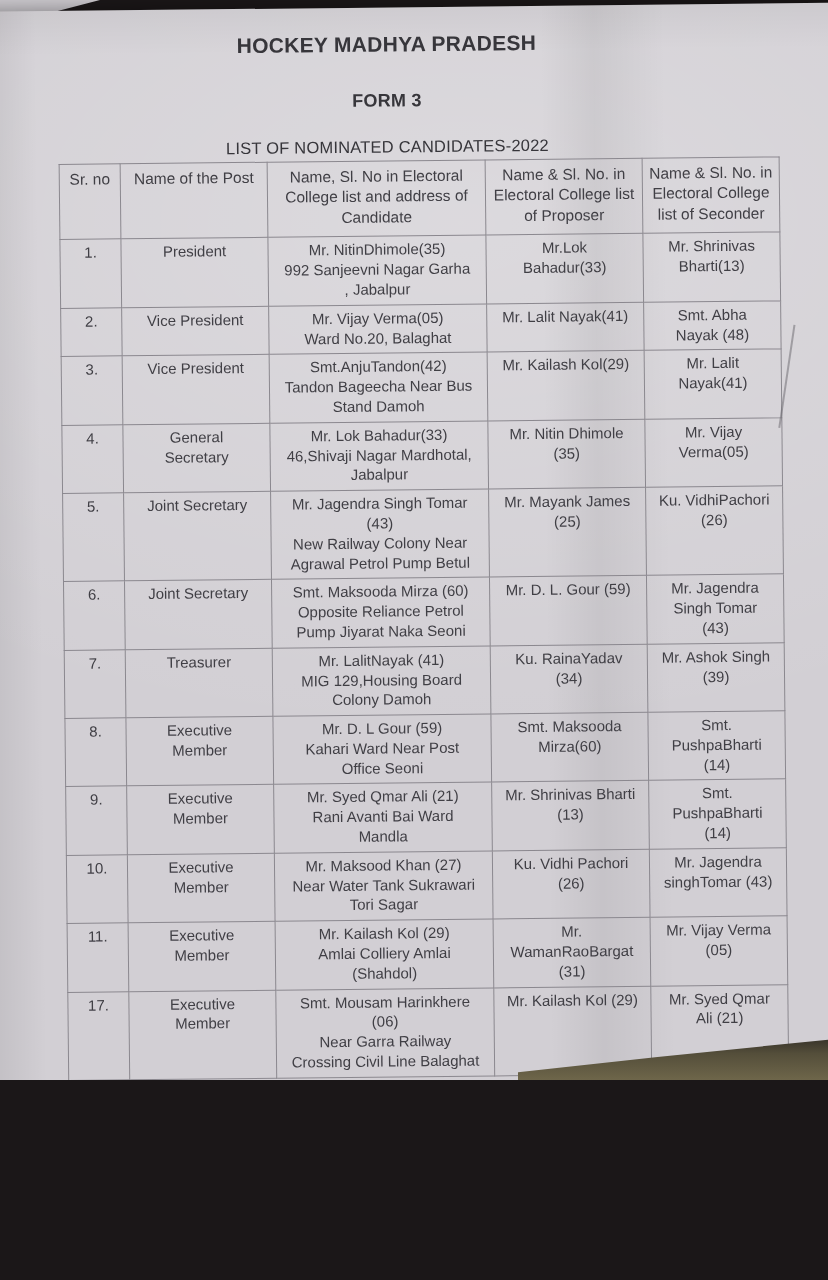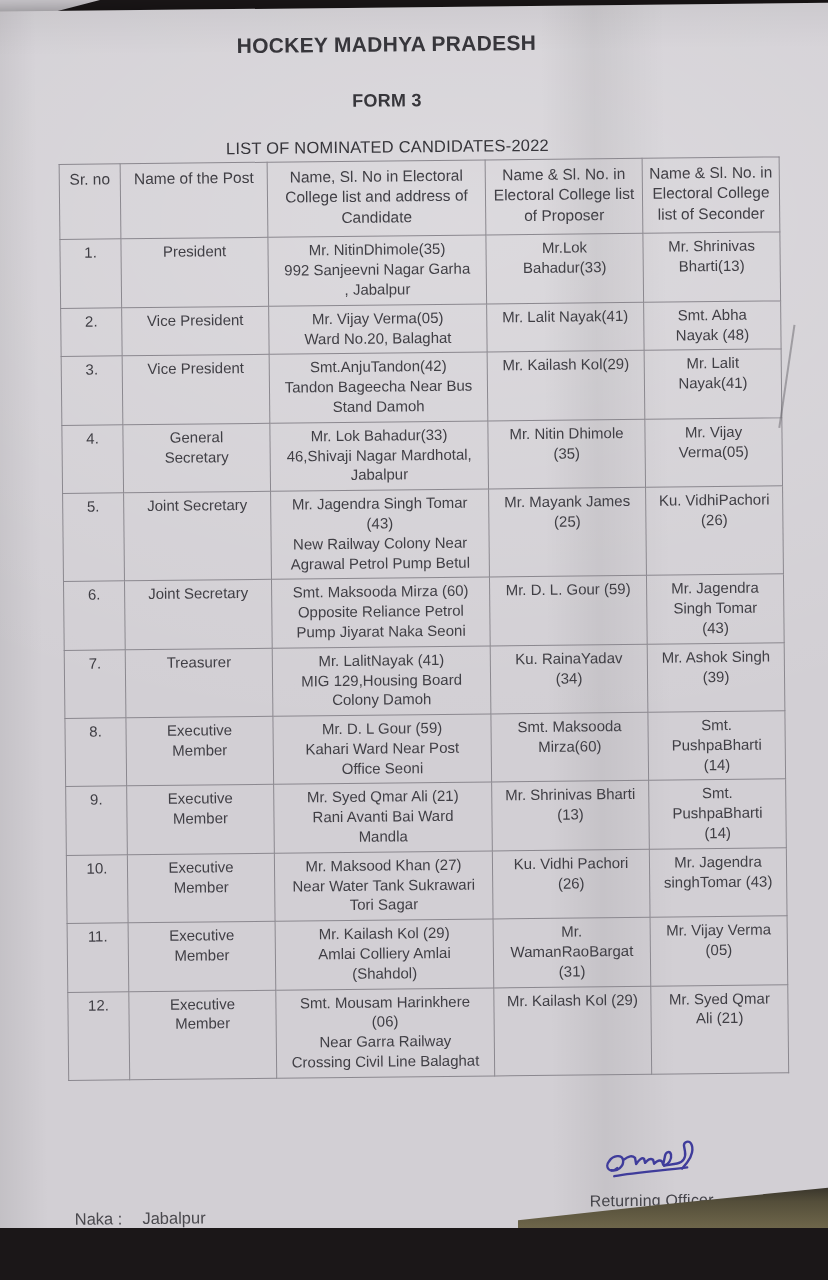--- a/index.html
+++ b/index.html
@@ -1,21 +1,21 @@
 <!DOCTYPE html>
 <html><head>
 <meta charset="utf-8">
 <style>
   html,body{margin:0;padding:0;}
   body{
     width:828px;height:1280px;overflow:hidden;
     background:#1b1718;
     font-family:"Liberation Sans", sans-serif;
   }
-  .scene{position:relative;width:828px;height:1228px;overflow:hidden;}
+  .scene{position:relative;width:828px;height:1080px;overflow:hidden;}
 
   
   .under-sheet-corner{
     position:absolute;left:0;top:0;width:100px;height:26px;z-index:0;
     background:#ccc9ce;
     clip-path:polygon(0 0,100% 0,0 100%);
   }
 
   
   .paper{
@@ -204,21 +204,21 @@
             <tr data-name="table-row">
               <td data-name="sr-cell">11.</td>
               <td data-name="post-cell">Executive Member</td>
               <td data-name="candidate-cell">Mr. Kailash Kol (29)
 Amlai Colliery Amlai
 (Shahdol)</td>
               <td data-name="proposer-cell">Mr. WamanRaoBargat (31)</td>
               <td data-name="seconder-cell">Mr. Vijay Verma (05)</td>
             </tr>
             <tr data-name="table-row">
-              <td data-name="sr-cell">12.</td>
+              <td data-name="sr-cell">17.</td>
               <td data-name="post-cell">Executive Member</td>
               <td data-name="candidate-cell">Smt. Mousam Harinkhere
 (06)
 Near Garra Railway
 Crossing Civil Line Balaghat</td>
               <td data-name="proposer-cell">Mr. Kailash Kol (29)</td>
               <td data-name="seconder-cell">Mr. Syed Qmar Ali (21)</td>
             </tr>
           </tbody>
       </table>

